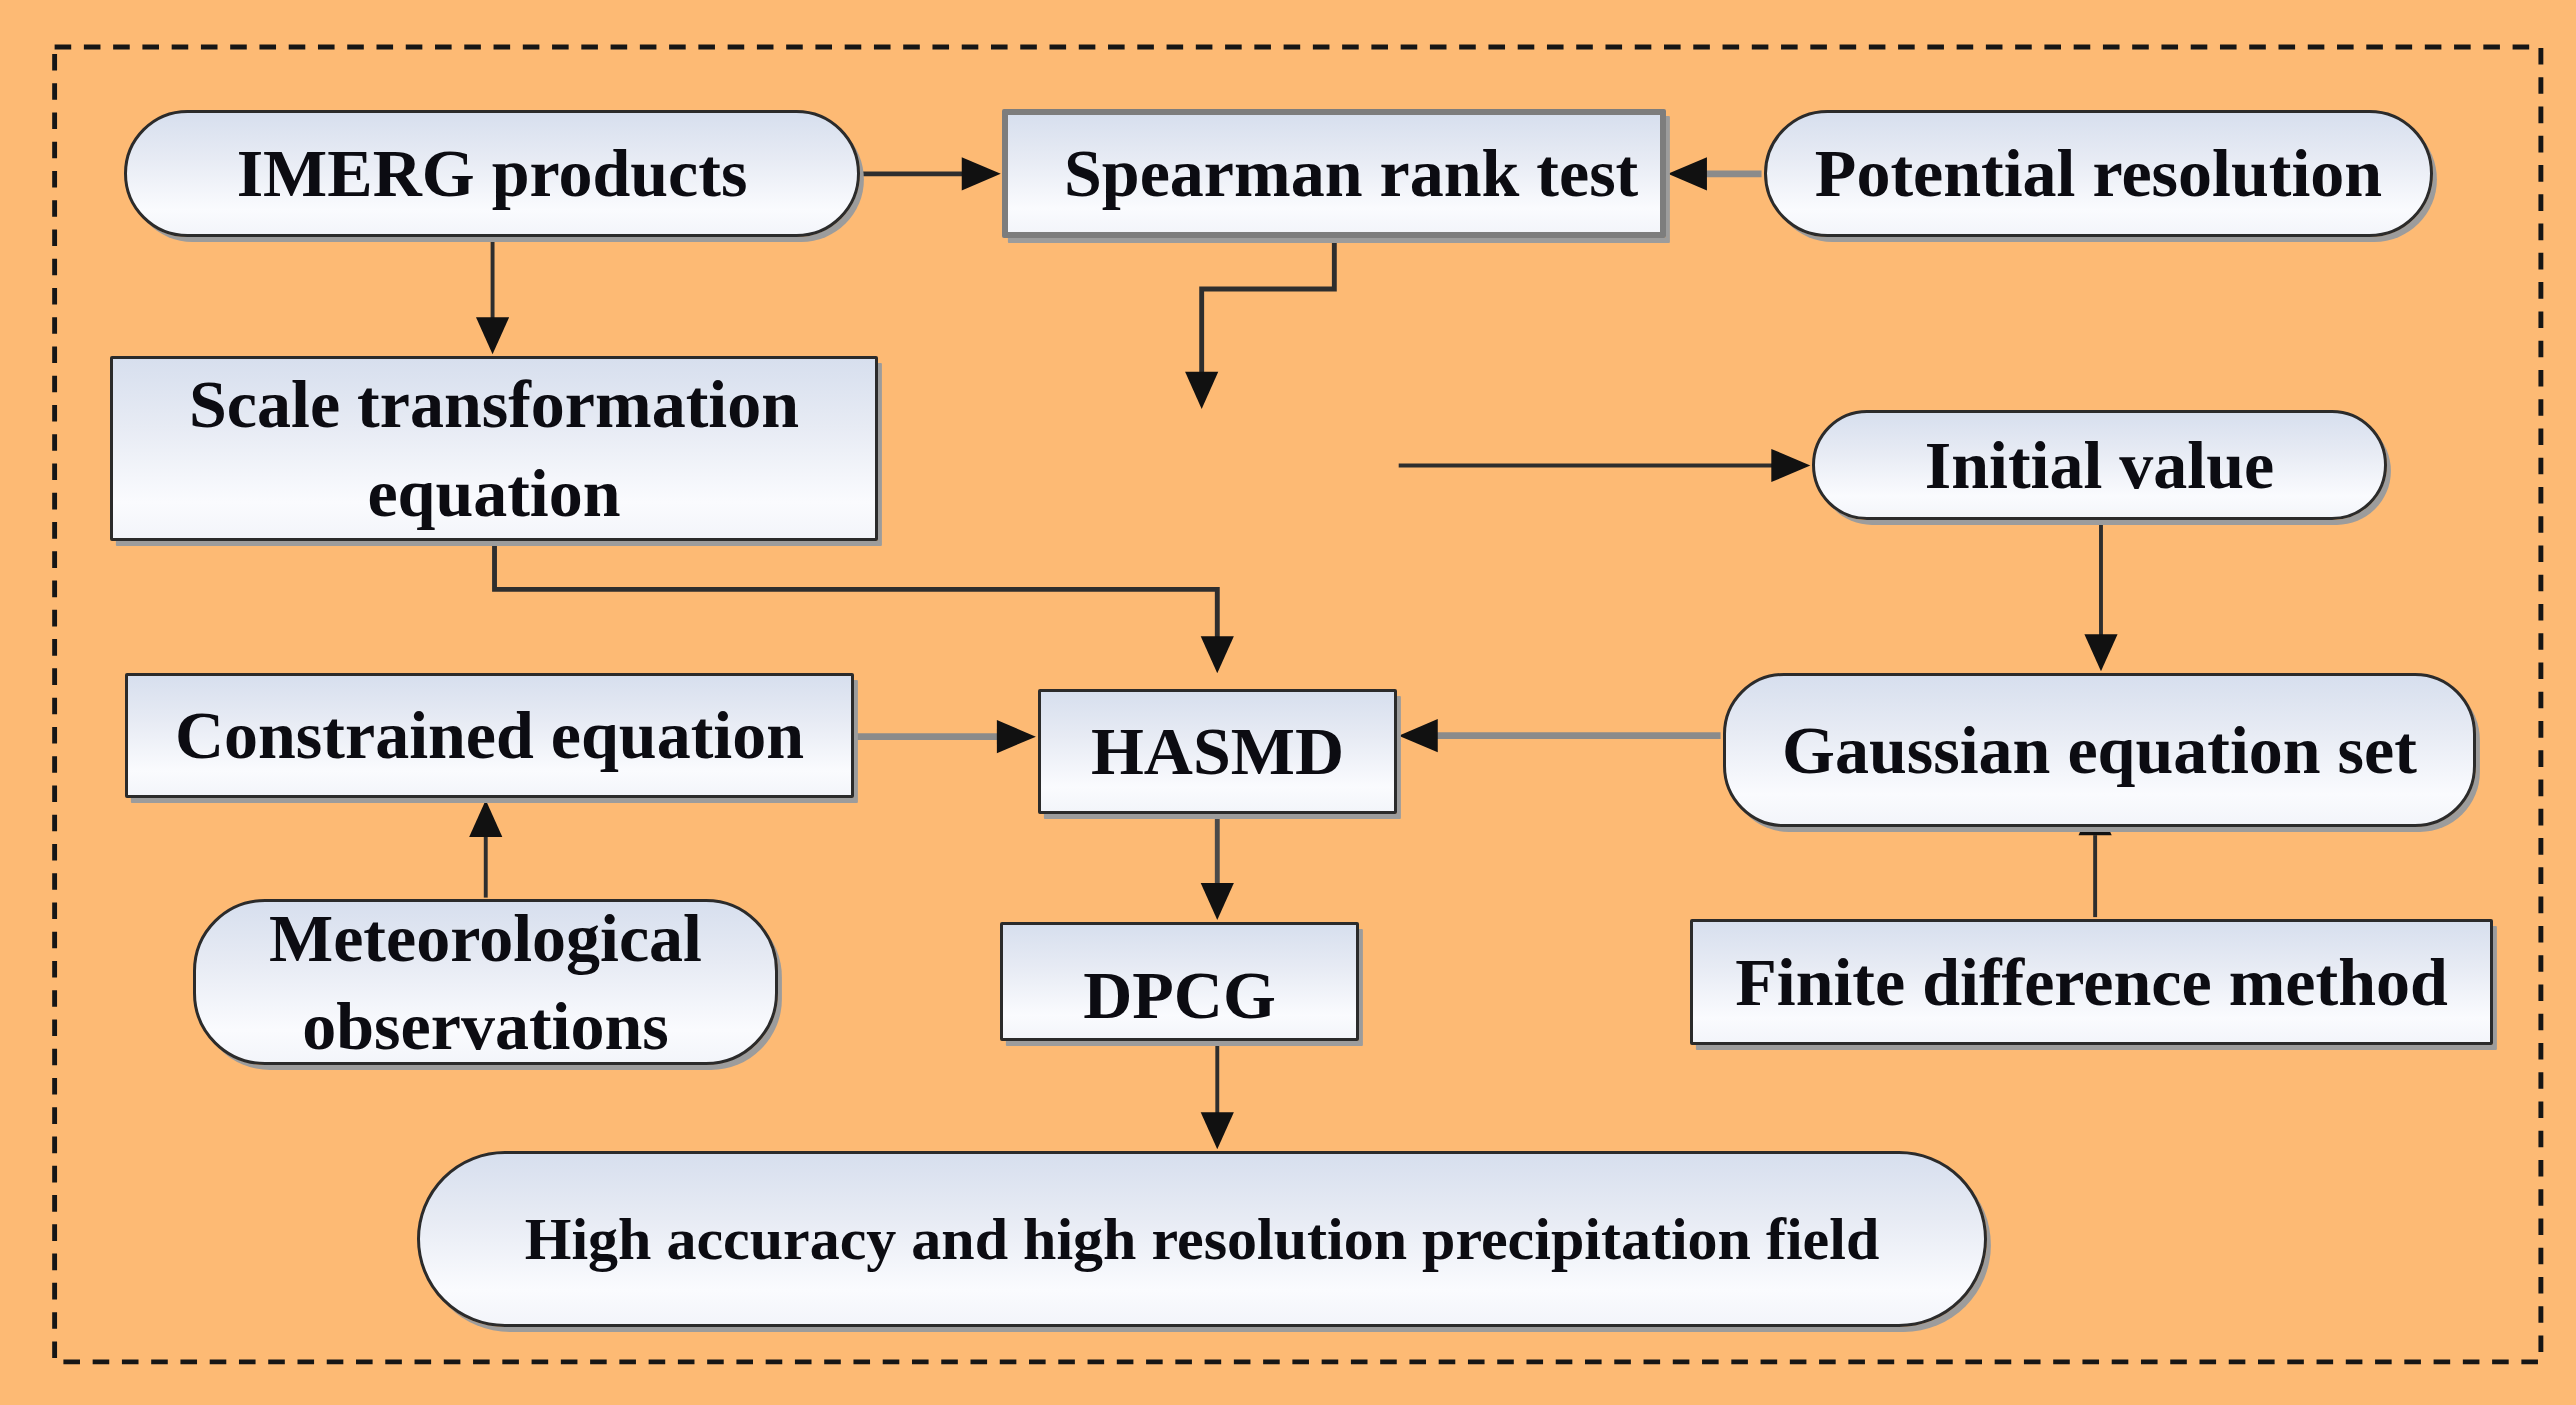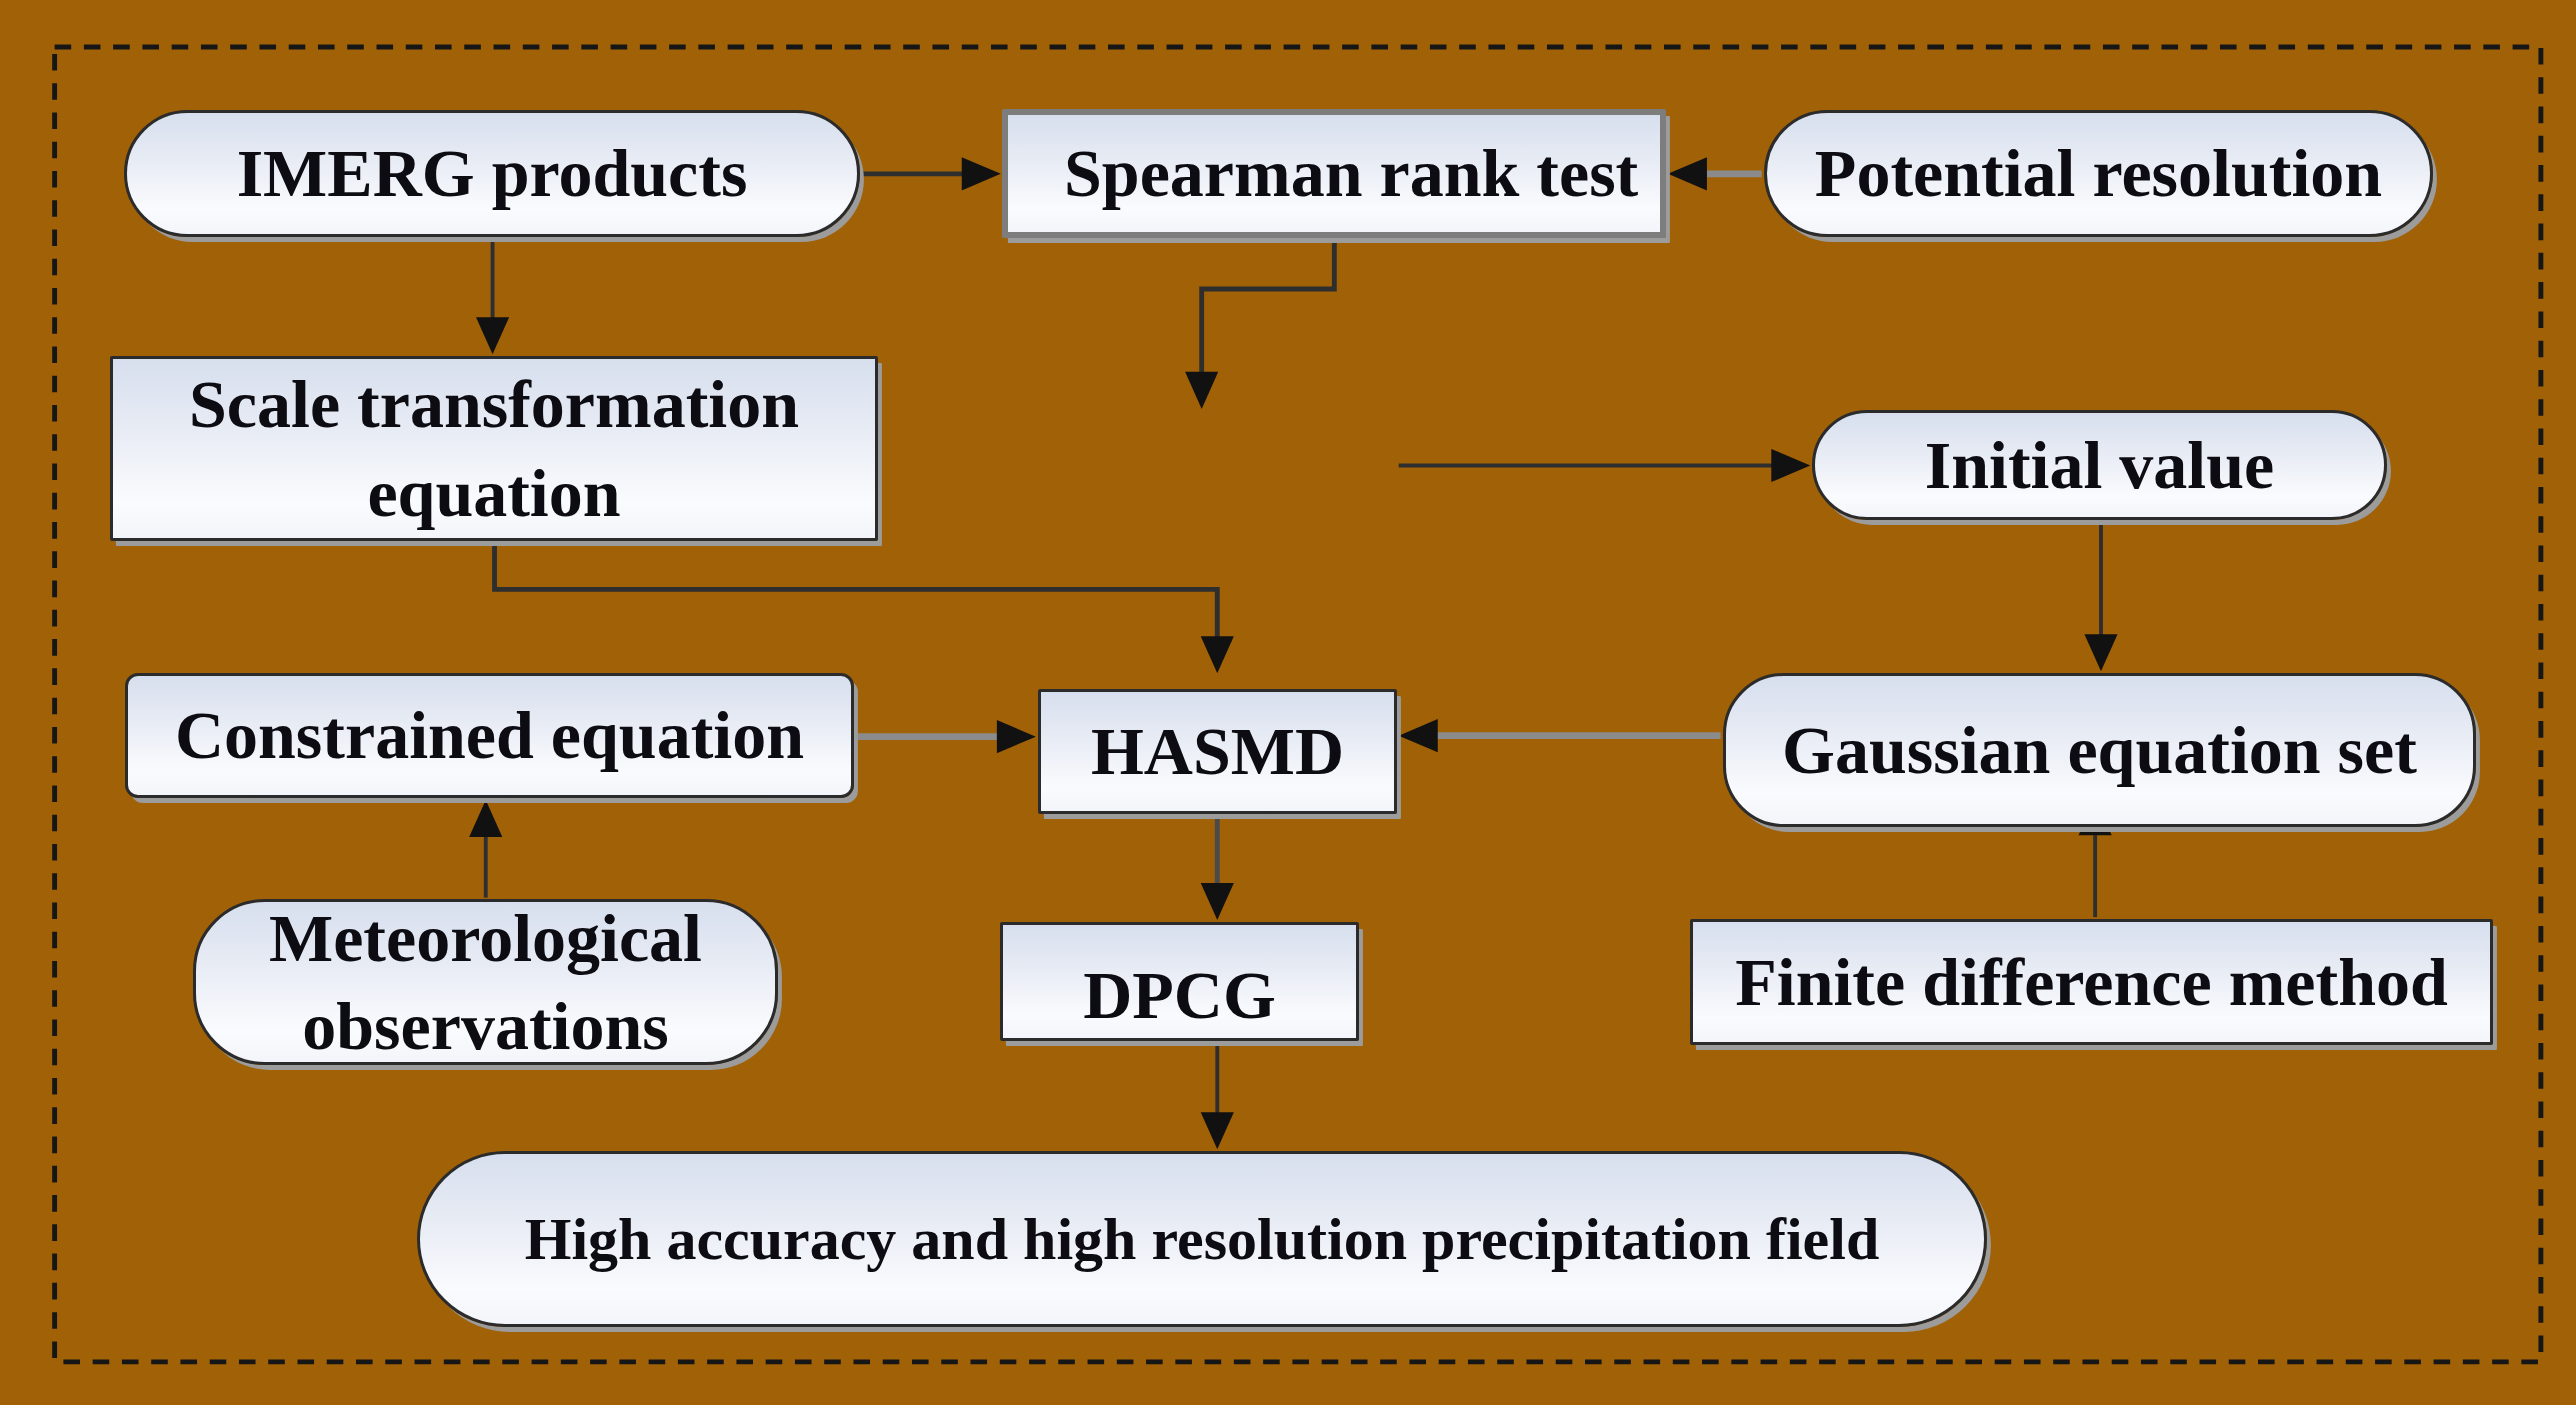--- a/index.html
+++ b/index.html
@@ -4,21 +4,21 @@
 <style>
   html, body {
     margin: 0;
     padding: 0;
     background: #ffffff;
   }
   .canvas {
     position: relative;
     width: 2576px;
     height: 1406px;
-    background: #a16207;
+    background: #fdba74;
     font-family: "Liberation Serif", "DejaVu Serif", serif;
     overflow: hidden;
   }
   .wires {
     position: absolute;
     left: 0; top: 0;
     width: 2576px;
     height: 1406px;
   }
   .node {
@@ -39,21 +39,21 @@
   }
   .stadium { border-radius: 68px; }
   .rect    { border-radius: 2px; }
 
   .box-imerg       { left: 124px;  top: 110px;  width: 736px;  height: 127px; border-radius: 64px; }
   .box-spearman    { left: 1002px; top: 109px;  width: 664px;  height: 129px; border: 6.8px solid #7d7d7d; padding-left: 48px; }
   .box-potential   { left: 1764px; top: 110px;  width: 669px;  height: 127px; border-radius: 64px; }
   .box-scale       { left: 110px;  top: 356px;  width: 768px;  height: 185px; line-height: 1.3; }
   .box-gwr         { left: 1006px; top: 411px;  width: 391px;  height: 111px; }
   .box-initial     { left: 1812px; top: 410px;  width: 575px;  height: 110px; border-radius: 56px; }
-  .box-constrained { left: 125px;  top: 673px;  width: 729px;  height: 125px; border-radius: 13px; }
+  .box-constrained { left: 125px;  top: 673px;  width: 729px;  height: 125px; }
   .box-hasmd       { left: 1038px; top: 675px;  width: 359px;  height: 125px; margin-top: 14px; }
   .box-gaussian    { left: 1723px; top: 673px;  width: 753px;  height: 154px; border-radius: 61px; }
   .box-met         { left: 193px;  top: 899px;  width: 585px;  height: 166px; border-radius: 72px; line-height: 1.3; }
   .box-dpcg        { left: 1000px; top: 922px;  width: 359px;  height: 119px; align-items: flex-end; }
   .box-finite      { left: 1690px; top: 919px;  width: 803px;  height: 126px; }
   .box-final       { left: 417px;  top: 1151px; width: 1570px; height: 176px; border-radius: 90px; font-size: 60px; }
 </style>
 </head>
 <body>
 

